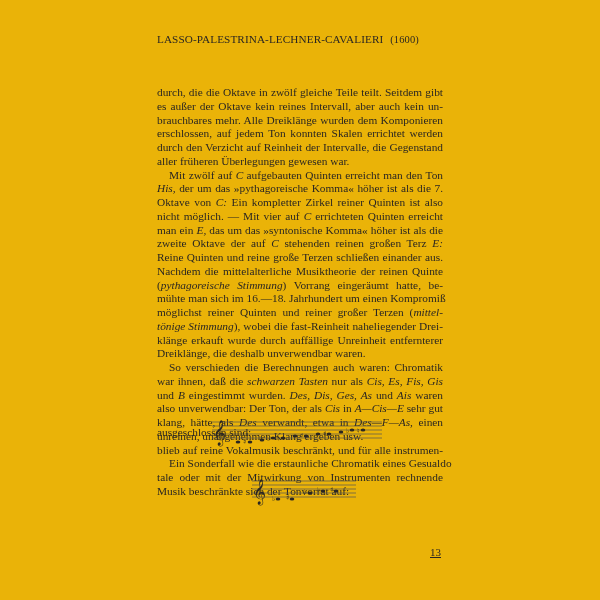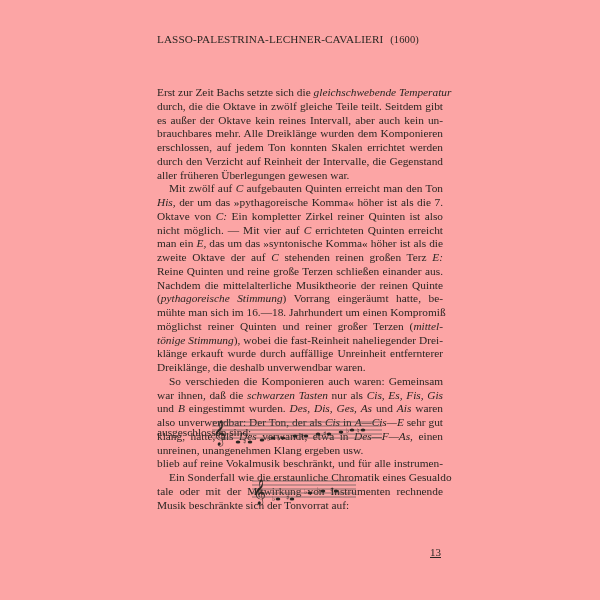--- a/index.html
+++ b/index.html
@@ -1,18 +1,18 @@
 <!DOCTYPE html>
 <html><head>
 <meta charset="utf-8">
 <style>
   html, body { margin: 0; padding: 0; background: #ffffff; }
   body { width: 600px; height: 600px; position: relative; overflow: hidden;
          font-family: "DejaVu Serif", "Liberation Serif", serif; color: #2a2622; }
-  .page { position: absolute; left: 0; top: 0; width: 600px; height: 600px; background: #fca5a5; }
+  .page { position: absolute; left: 0; top: 0; width: 600px; height: 600px; background: #eab308; }
   .running-head { position: absolute; left: 157px; top: 33px; font-size: 11.2px; letter-spacing: 0.1px;
                   font-family: "Liberation Serif", serif; color: #2a2622; white-space: nowrap; }
   .running-head .year { margin-left: 4px; font-size: 10.5px; }
   .text { position: absolute; left: 157px; width: 286px;
           font-family: "Liberation Serif", serif; font-size: 11.35px; line-height: 13.75px;
           text-align: justify; hyphens: manual; }
   .line { display: block; text-align: justify; text-align-last: justify; white-space: nowrap; height: 13.75px; }
   .line.last { text-align-last: left; }
   .line.ind { padding-left: 12px; }
   i { font-style: italic; }
@@ -25,42 +25,41 @@
 <body>
 
 <div class="page">
 
   <div class="running-head">
     <span>LASSO-PALESTRINA-LECHNER-CAVALIERI</span>
     <span class="year">(1600)</span>
   </div>
 
   <div class="text" id="block1" style="top:86px;">
-      <span class="line">Erst zur Zeit Bachs setzte sich die <i>gleichschwebende Temperatur</i></span>
       <span class="line">durch, die die Oktave in zwölf gleiche Teile teilt. Seitdem gibt</span>
       <span class="line">es außer der Oktave kein reines Intervall, aber auch kein un-</span>
       <span class="line">brauchbares mehr. Alle Dreiklänge wurden dem Komponieren</span>
       <span class="line">erschlossen, auf jedem Ton konnten Skalen errichtet werden</span>
       <span class="line">durch den Verzicht auf Reinheit der Intervalle, die Gegenstand</span>
       <span class="line last">aller früheren Überlegungen gewesen war.</span>
       <span class="line ind">Mit zwölf auf <i>C</i> aufgebauten Quinten erreicht man den Ton</span>
       <span class="line"><i>His,</i> der um das »pythagoreische Komma« höher ist als die 7.</span>
       <span class="line">Oktave von <i>C:</i> Ein kompletter Zirkel reiner Quinten ist also</span>
       <span class="line">nicht möglich. — Mit vier auf <i>C</i> errichteten Quinten erreicht</span>
       <span class="line">man ein <i>E,</i> das um das »syntonische Komma« höher ist als die</span>
       <span class="line">zweite Oktave der auf <i>C</i> stehenden reinen großen Terz <i>E:</i></span>
       <span class="line">Reine Quinten und reine große Terzen schließen einander aus.</span>
       <span class="line">Nachdem die mittelalterliche Musiktheorie der reinen Quinte</span>
       <span class="line">(<i>pythagoreische Stimmung</i>) Vorrang eingeräumt hatte, be-</span>
       <span class="line">mühte man sich im 16.—18. Jahrhundert um einen Kompromiß</span>
       <span class="line">möglichst reiner Quinten und reiner großer Terzen (<i>mittel-</i></span>
       <span class="line"><i>tönige Stimmung</i>), wobei die fast-Reinheit naheliegender Drei-</span>
       <span class="line">klänge erkauft wurde durch auffällige Unreinheit entfernterer</span>
       <span class="line last">Dreiklänge, die deshalb unverwendbar waren.</span>
-      <span class="line ind">So verschieden die Komponieren auch waren: Gemeinsam</span>
+      <span class="line ind">So verschieden die Berechnungen auch waren: Chromatik</span>
       <span class="line">war ihnen, daß die <i>schwarzen Tasten</i> nur als <i>Cis, Es, Fis, Gis</i></span>
       <span class="line">und <i>B</i> eingestimmt wurden. <i>Des, Dis, Ges, As</i> und <i>Ais</i> waren</span>
       <span class="line">also unverwendbar: Der Ton, der als <i>Cis</i> in <i>A—Cis—E</i> sehr gut</span>
       <span class="line">klang, hätte, als <i>Des</i> verwandt, etwa in <i>Des—F—As,</i> einen</span>
       <span class="line last">unreinen, unangenehmen Klang ergeben usw.</span>
       <span class="line">blieb auf reine Vokalmusik beschränkt, und für alle instrumen-</span>
       <span class="line ind">Ein Sonderfall wie die erstaunliche Chromatik eines Gesualdo</span>
       <span class="line">tale oder mit der Mitwirkung von Instrumenten rechnende</span>
       <span class="line last">Musik beschränkte sich der Tonvorrat auf:</span>
     </div>

